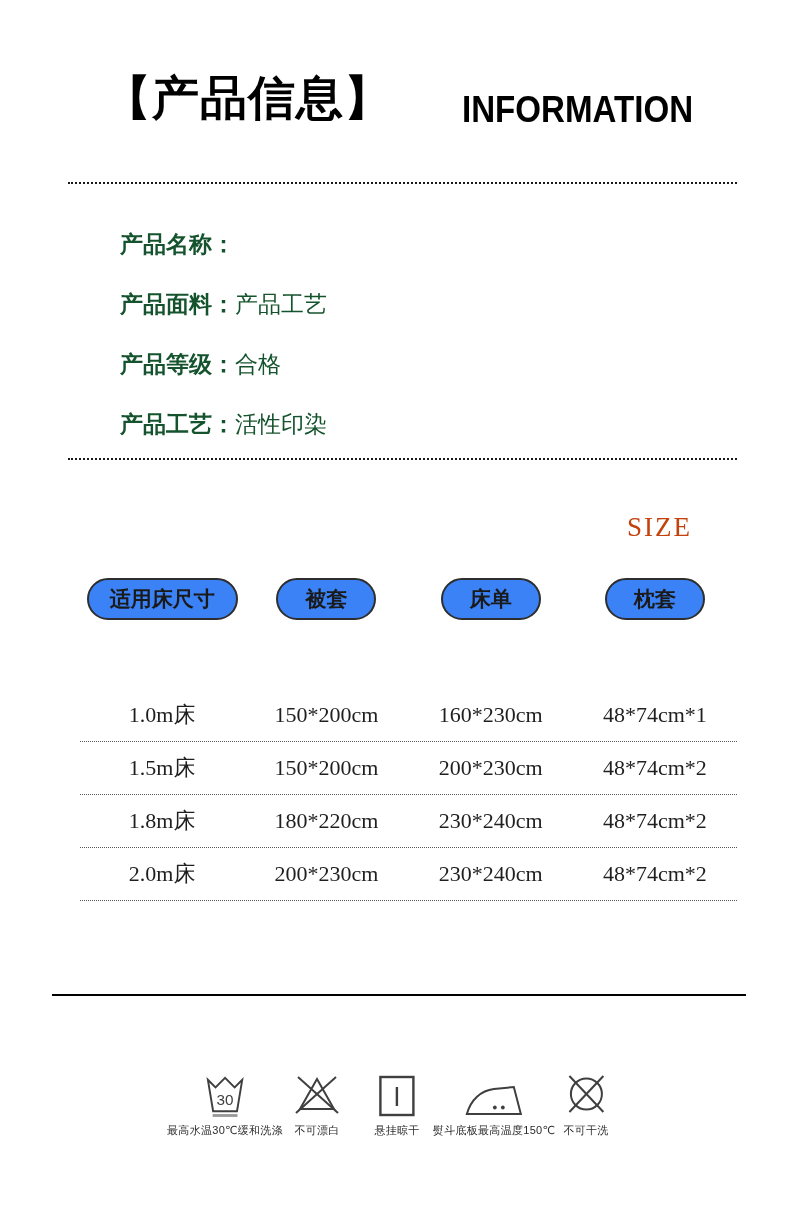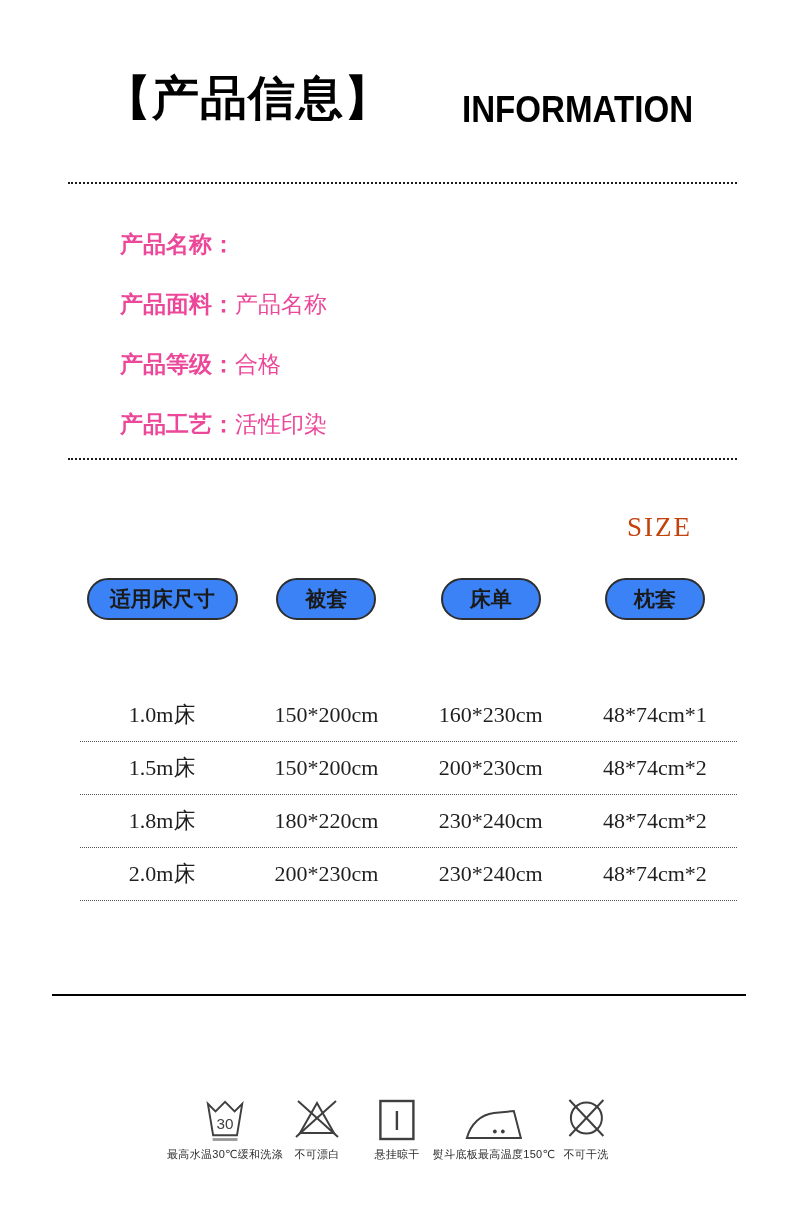--- a/index.html
+++ b/index.html
@@ -21,21 +21,21 @@
     font-size:36px; font-weight:700; color:#000;
     letter-spacing:0px; white-space:nowrap;
     transform:scaleX(0.92); transform-origin:left center;
   }
   .rule-dot { position:absolute; border-top:2px dotted #1a1a1a; height:0; }
   .rule-dot-1 { left:68px; width:669px; top:167px; }
   .rule-dot-2 { left:68px; width:669px; top:443px; }
 
   
   .details { position:absolute; left:120px; top:214px; }
-  .detail-row { display:flex; align-items:baseline; height:33px; margin-bottom:27px; font-size:23px; color:#ec4899; white-space:nowrap; }
+  .detail-row { display:flex; align-items:baseline; height:33px; margin-bottom:27px; font-size:23px; color:#14532d; white-space:nowrap; }
   .detail-label { font-weight:700; }
   .detail-value { font-weight:500; }
 
   
   .size-word {
     position:absolute; left:627px; top:497px;
     font-family:"Liberation Serif","DejaVu Serif",serif;
     font-size:27px; letter-spacing:2px; font-weight:500;
   }
   .size-table { position:absolute; left:80px; top:563px; width:657px; }
@@ -53,21 +53,21 @@
     border-bottom:1px dotted #555;
     font-family:"Liberation Serif","DejaVu Serif",serif;
     font-size:22px; color:#1f1f1f; white-space:nowrap;
   }
 
   
   .rule-solid { position:absolute; left:52px; width:694px; top:979px; border-top:2px solid #000; height:0; }
 
   
   .care-item {
-    position:absolute; top:1078px; transform:translateX(-50%);
+    position:absolute; top:1054px; transform:translateX(-50%);
     display:flex; flex-direction:column; align-items:center;
   }
   .care-iconbox { height:48px; display:flex; align-items:flex-end; justify-content:center; }
   .care-label { margin-top:6px; font-size:11px; color:#2b2b2b; white-space:nowrap; letter-spacing:0.3px; }
   .care-1 { left:225px; } .care-2 { left:317px; } .care-3 { left:397px; }
   .care-4 { left:494px; } .care-5 { left:586px; }
   svg { display:block; }
 </style>
 </head>
 <body>
@@ -77,21 +77,21 @@
   <div class="title-zh">【产品信息】</div>
   <div class="title-en">INFORMATION</div>
   <div class="rule-dot rule-dot-1"></div>
 
   <div class="details">
     <div class="detail-row">
       <span class="detail-label">产品名称：</span>
     </div>
     <div class="detail-row">
       <span class="detail-label">产品面料：</span>
-        <span class="detail-value">产品名称</span>
+        <span class="detail-value">产品工艺</span>
     </div>
     <div class="detail-row">
       <span class="detail-label">产品等级：</span>
         <span class="detail-value">合格</span>
     </div>
     <div class="detail-row">
       <span class="detail-label">产品工艺：</span>
         <span class="detail-value">活性印染</span>
     </div>
   </div>

